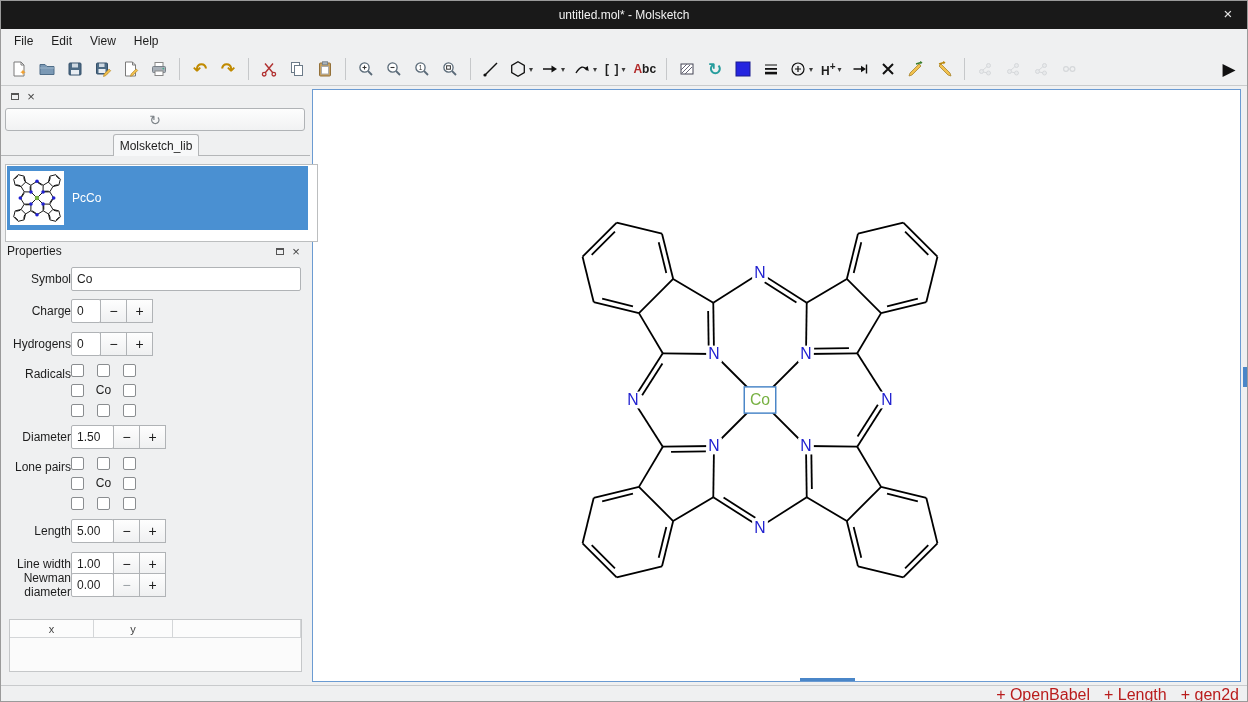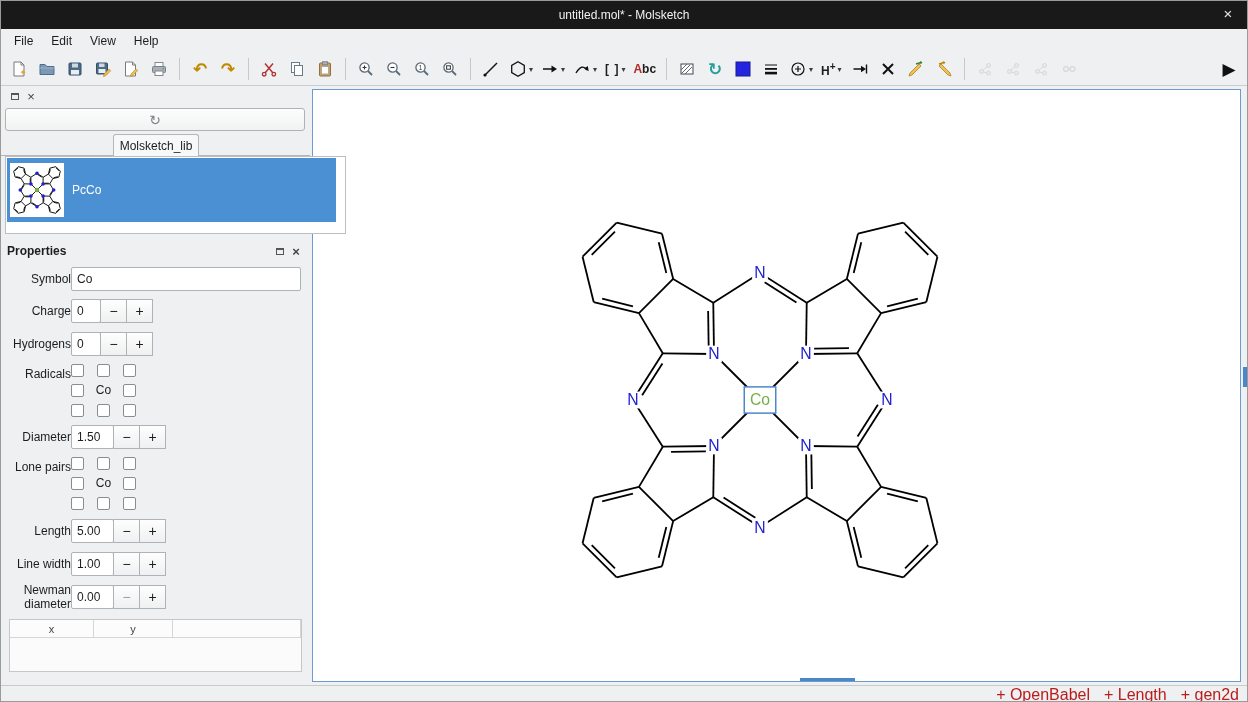--- a/index.html
+++ b/index.html
@@ -27,21 +27,21 @@
   
   .docks{position:absolute;left:0;top:85px;width:309px;height:599px;background:#eff0f1;}
   .dockhead{position:absolute;left:0;width:100%;height:20px;display:flex;align-items:center;padding:0 6px;}
   .dtitle{font-size:12px;color:#1d1d1d;flex:1;}
   .dbtn{width:16px;height:14px;display:flex;align-items:center;justify-content:center;color:#444;font-size:13px;line-height:13px;}
   .dbtn .sq{width:8px;height:7px;border:1px solid #555;border-top-width:2px;display:block;}
   .refreshbtn{position:absolute;left:4px;top:22px;width:300px;height:23px;background:linear-gradient(#fdfdfd,#f1f2f3);border:1px solid #b0b3b6;border-radius:3px;display:flex;align-items:center;justify-content:center;}
   .ricon{font-size:14px;color:#7d8388;line-height:1;}
   .tabline{position:absolute;left:0;right:0;top:69px;border-top:1px solid #b4b6b8;}
   .tab{position:absolute;left:112px;top:48px;width:86px;height:22px;background:#f7f8f9;border:1px solid #b4b6b8;border-bottom:none;border-radius:3px 3px 0 0;display:flex;align-items:center;justify-content:center;font-size:12px;color:#1d1d1d;z-index:2;}
-  .liblist{position:absolute;left:4px;top:70px;width:341px;height:78px;background:#ffffff;border:1px solid #bcbebf;z-index:1;}
+  .liblist{position:absolute;left:4px;top:78px;width:313px;height:78px;background:#ffffff;border:1px solid #bcbebf;z-index:1;}
   .libitem{position:absolute;left:1px;top:1px;right:9px;height:64px;background:#4a90d2;display:flex;align-items:center;}
   .libthumb{background:#ffffff;margin-left:3px;display:block;}
   .libname{color:#ffffff;font-size:12px;margin-left:8px;}
   
   .prow{position:absolute;left:4px;display:flex;align-items:center;height:24px;}
   .prow.tall{align-items:flex-start;}
   .plabel{width:66px;text-align:right;font-size:12px;color:#1d1d1d;line-height:14px;}
   .prow.tall .plabel{padding-top:5px;}
   .pinput{height:24px;border:1px solid #b0b3b6;border-radius:2px;background:#fff;font-size:12px;color:#1d1d1d;padding-left:5px;font-family:inherit;}
   .pinput.wide{width:230px;}
@@ -415,21 +415,21 @@
               <circle cx="0" cy="-121" r="13" fill="#2121d0"></circle>
               <circle cx="121" cy="0" r="13" fill="#2121d0"></circle>
               <circle cx="0" cy="121" r="13" fill="#2121d0"></circle>
               <circle cx="-121" cy="0" r="13" fill="#2121d0"></circle>
             </g>
           </svg>
         <span class="libname">PcCo</span>
       </div>
     </div>
 
-    <div class="dockhead" style="top:155px;font-weight:bold;">
+    <div class="dockhead" style="top:155px;">
       <span class="dtitle">Properties</span>
       <span class="dbtn">
           <span class="sq"></span>
         </span>
       <span class="dbtn">×</span>
     </div>
 
     <div class="prow" style="top:181px;">
       <span class="plabel">Symbol</span>
       <input class="pinput wide" value="Co" style="">
@@ -493,21 +493,21 @@
       <button class="sbtn">+</button>
     </div>
 
     <div class="prow" style="top:466px;">
       <span class="plabel">Line width</span>
       <input class="pinput md" value="1.00" style="">
       <button class="sbtn">−</button>
       <button class="sbtn">+</button>
     </div>
 
-    <div class="prow" style="top:496px;height:30px;align-items:center;">
+    <div class="prow" style="top:484px;height:30px;align-items:center;">
       <span class="plabel">Newman diameter</span>
       <input class="pinput md" value="0.00" style="">
       <button class="sbtn dis">−</button>
       <button class="sbtn">+</button>
     </div>
 
     <div class="coordtable">
       <div class="cth">
         <span class="cthc">x</span>
         <span class="cthc">y</span>

